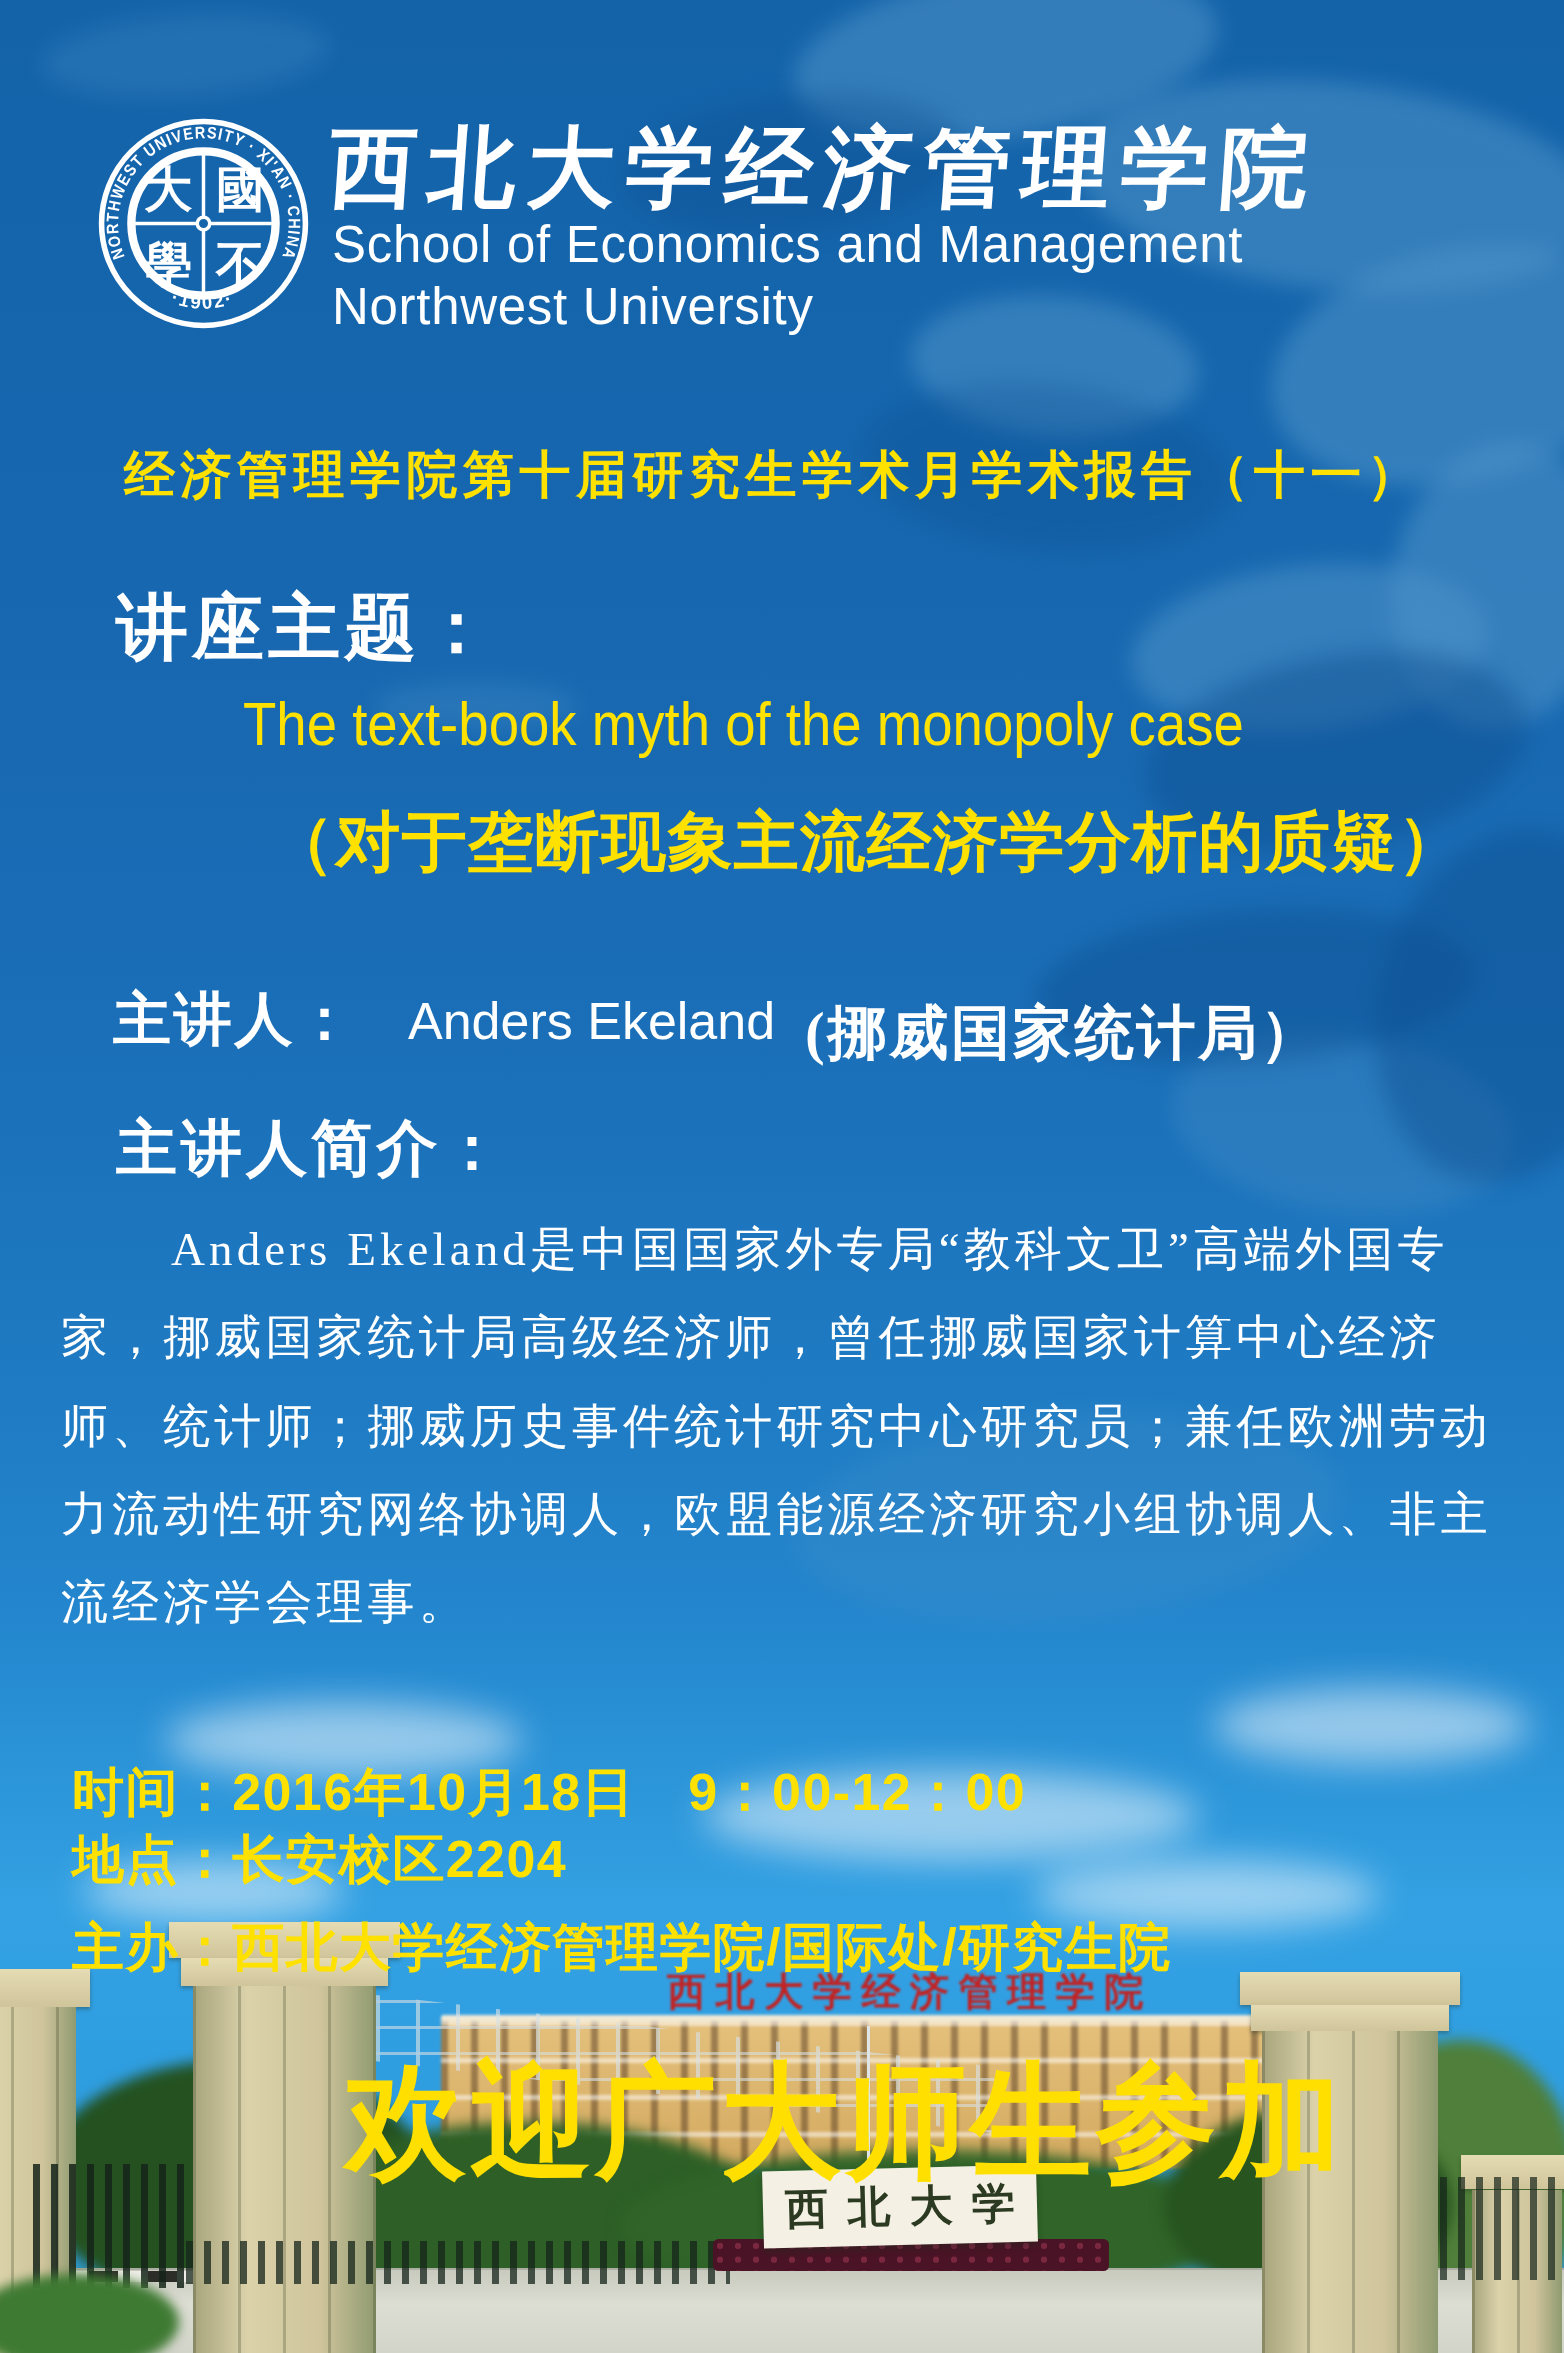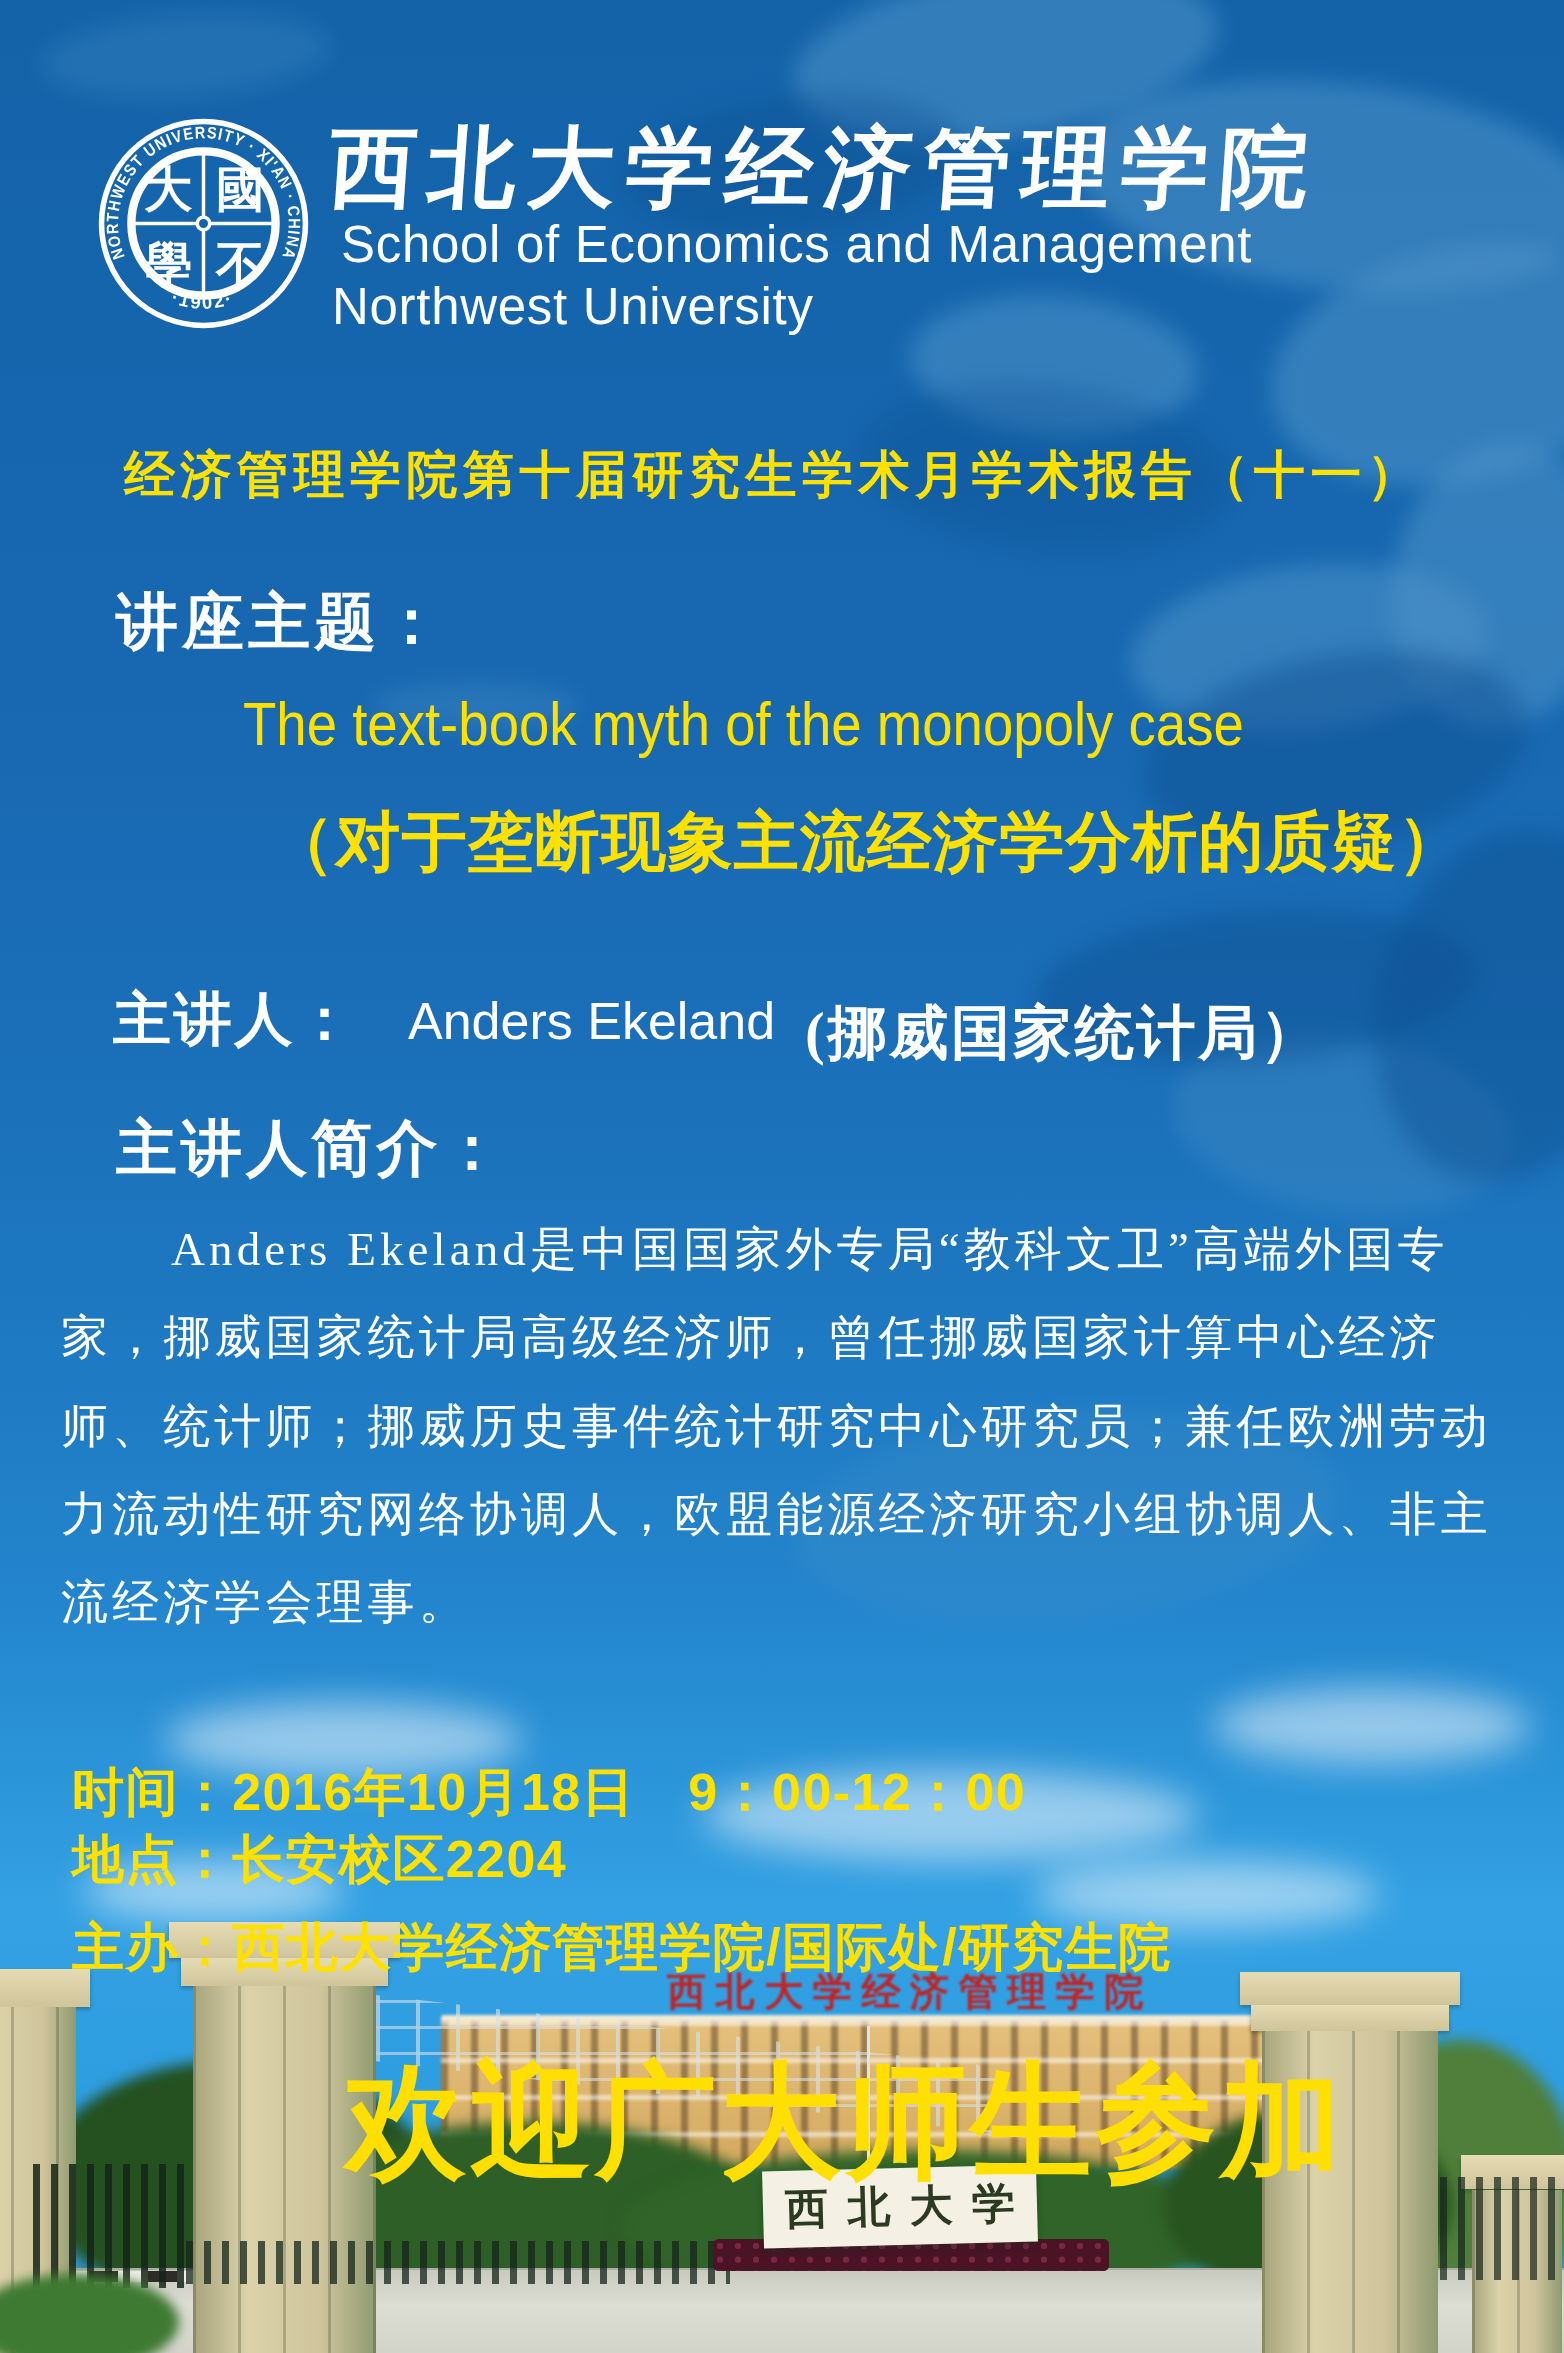--- a/index.html
+++ b/index.html
@@ -18,32 +18,32 @@
 
   
   .logo{position:absolute;left:96px;top:116px;width:215px;height:215px;}
   .cn-calligraphy{
     position:absolute;left:329px;top:109px;width:1006px;
     font-size:88px;font-weight:700;color:#ffffff;letter-spacing:11px;
     transform:skewX(-4deg);white-space:nowrap;
   }
   .en-line{position:absolute;left:332px;color:#ffffff;white-space:nowrap;
     font-family:"Liberation Sans","DejaVu Sans",sans-serif;font-weight:400;}
-  .en-line.l1{top:215px;font-size:51px;letter-spacing:0.7px;margin-left:9px;}
+  .en-line.l1{top:215px;font-size:51px;letter-spacing:0.7px;}
   .en-line.l2{top:277px;font-size:51px;letter-spacing:0.7px;}
 
   
   .banner{
     position:absolute;left:124px;top:441px;width:1364px;
     font-size:51px;font-weight:700;color:#ffe100;letter-spacing:5.5px;
     white-space:nowrap;
   }
 
   
-  .lecture-label{position:absolute;left:116px;top:580px;font-size:62px;font-weight:700;color:#ffffff;letter-spacing:4.1px;}
+  .lecture-label{position:absolute;left:116px;top:580px;font-size:72px;font-weight:700;color:#ffffff;letter-spacing:4.1px;}
   .lecture-title-en{
     position:absolute;left:243px;top:688px;font-size:62px;color:#ffe100;
     font-family:"Liberation Sans","DejaVu Sans",sans-serif;font-weight:400;
     transform:scaleX(.88);transform-origin:left center;white-space:nowrap;letter-spacing:0;
   }
   .lecture-title-cn{
     position:absolute;left:269px;top:798px;font-size:65px;font-weight:700;
     color:#ffe100;letter-spacing:1.4px;white-space:nowrap;
   }
 

